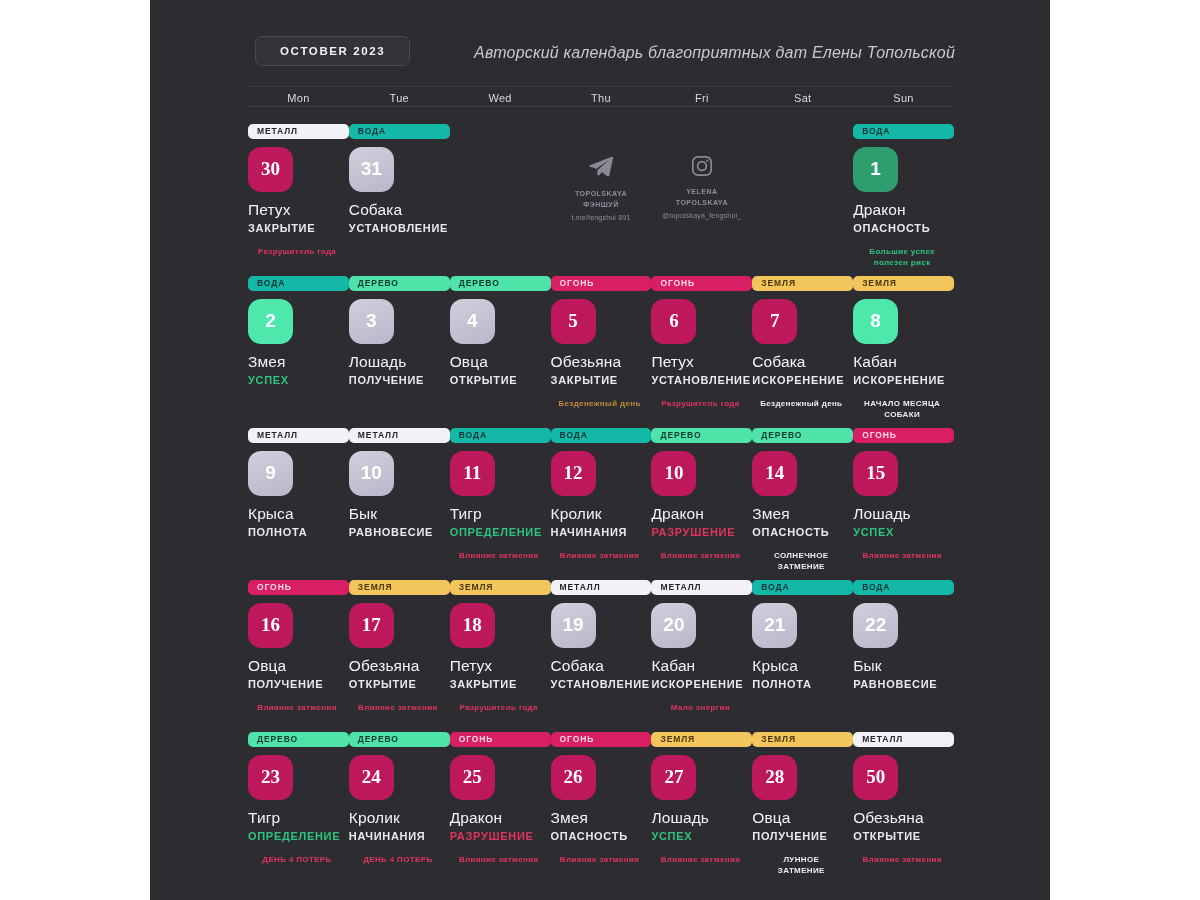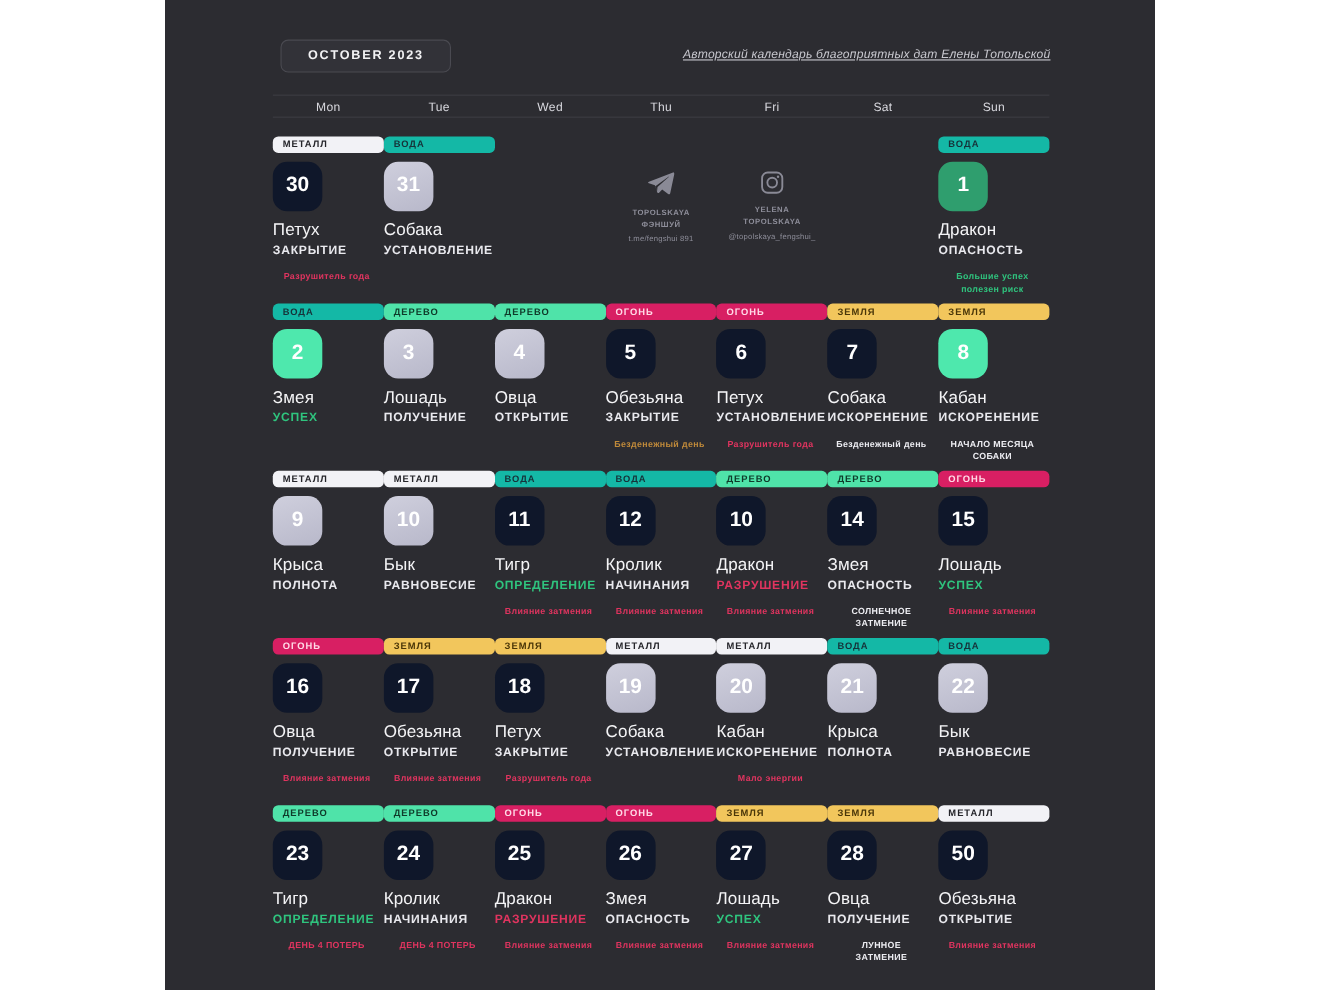--- a/index.html
+++ b/index.html
@@ -41,25 +41,24 @@
     font-weight: bold;
     letter-spacing: 1.6px;
     white-space: nowrap;
   }
 
   .brand-line {
     position: absolute;
     right: 95px;
     top: 44px;
     color: #c8c8cf;
-    font-size: 11px;
+    font-size: 16px;
     font-style: italic;
     letter-spacing: 0.2px;
     white-space: nowrap;
-    text-decoration: underline;
   }
 
   
   .weekdays {
     position: absolute;
     left: 98px;
     top: 86px;
     width: 706px;
     display: grid;
     grid-template-columns: repeat(7, 1fr);
@@ -116,21 +115,21 @@
     height: 45px;
     margin-top: 8px;
     border-radius: 13px;
     display: flex;
     align-items: center;
     justify-content: center;
     font-size: 19px;
     font-weight: bold;
     color: #ffffff;
   }
-  .tile.pink  { background: #0f172a; }
+  .tile.pink  { background: #be185d; font-family: Liberation Serif, serif; }
   .tile.gray  { background: linear-gradient(160deg, #cfcfdd 0%, #b8b8ca 100%); color: #ffffff; }
   .tile.mint  { background: #4ee8ad; color: #ffffff; }
   .tile.green { background: #2f9e6e; color: #ffffff; }
 
   .animal {
     margin-top: 9px;
     color: #f4f4f6;
     font-size: 15.5px;
     letter-spacing: 0.1px;
     white-space: nowrap;

